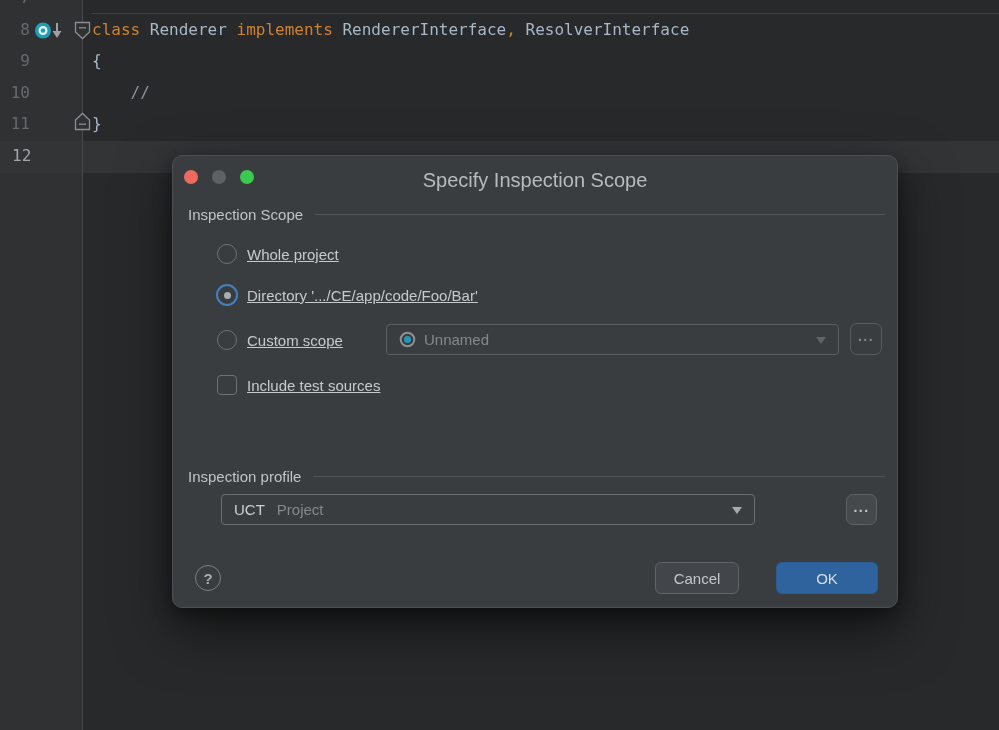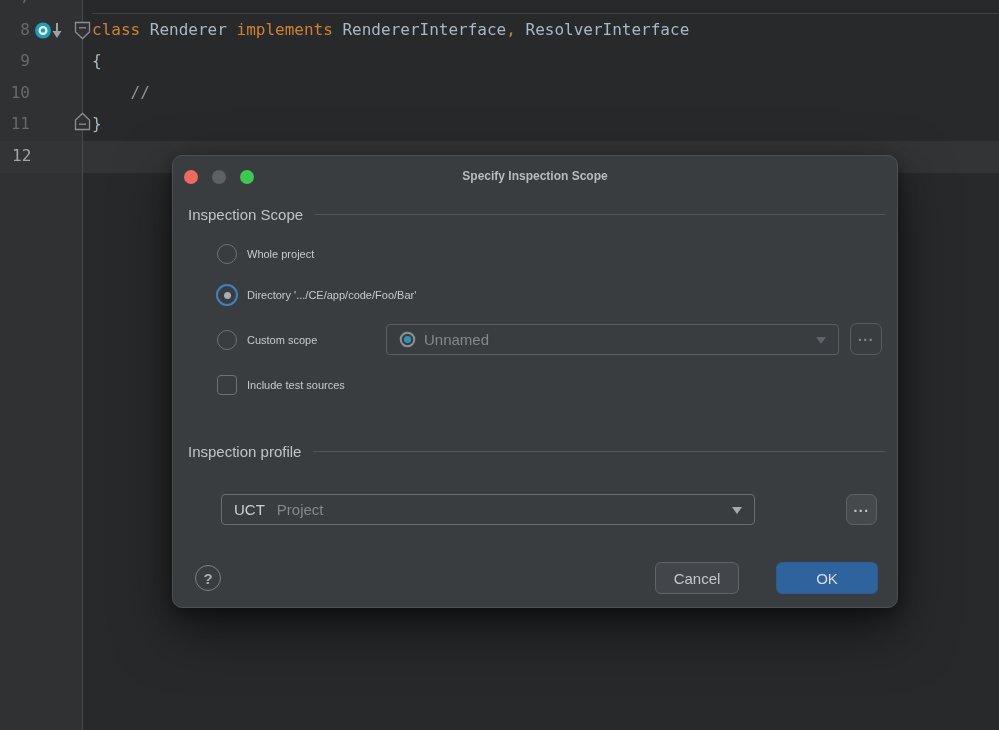--- a/index.html
+++ b/index.html
@@ -38,36 +38,36 @@
     background:#3a3d40; border:1px solid #4d5053; border-radius:10px;
     box-shadow:0 22px 55px rgba(0,0,0,.5), 0 6px 18px rgba(0,0,0,.4);
     z-index:5;
   }
   .tl { position:absolute; top:14px; width:14px; height:14px; border-radius:50%; }
   .tl.red { left:11px; background:#ee6a5f; }
   .tl.gray { left:39px; background:#5d6164; }
   .tl.green { left:67px; background:#3bc94f; }
   .dlg-title {
     position:absolute; left:0; top:13px; width:100%; text-align:center;
-    font-size:12px; font-weight:bold; color:#b7bbbe;
+    font-size:20px; font-weight:normal; color:#b7bbbe;
   }
   .sec { position:absolute; left:15px; width:697px; height:18px; display:flex; align-items:center; }
   .sec-label { font-size:15px; color:#c0c4c7; white-space:nowrap; }
   .sec-rule { flex:1; height:1px; background:#515457; margin-left:12px; }
   .sec.scope { top:49px; }
-  .sec.profile { top:286px; }
+  .sec.profile { top:311px; }
 
   .radio { position:absolute; width:20px; height:20px; border-radius:50%; }
   .radio.off { border:1.6px solid #6e7275; }
   .radio.on { border:2.6px solid #4380bd; }
   .radio.on::after {
     content:""; position:absolute; inset:0; margin:auto;
     width:7px; height:7px; border-radius:50%; background:#a7adb3;
   }
-  .opt-label { position:absolute; left:74px; height:21px; line-height:21px; font-size:11px; color:#c6cacd; white-space:nowrap; }
+  .opt-label { position:absolute; left:74px; height:21px; line-height:21px; font-size:15px; color:#c6cacd; white-space:nowrap;text-decoration:underline; }
 
   .checkbox { position:absolute; left:44px; top:219px; width:20px; height:20px; border:1.6px solid #6e7275; border-radius:4px; }
 
   .combo {
     position:absolute; display:flex; align-items:center; gap:8px;
     border-radius:4px; padding:0 12px; font-size:15px;
   }
   .combo.scope-combo { left:213px; top:168px; width:453px; height:31px; border:1px solid #5b5f62; color:#84888b;text-align:right; }
   .combo.profile-combo { left:48px; top:338px; width:534px; height:31px; border:1px solid #6b6f72; }
   .combo-arrow { position:absolute; right:12px; top:12px; width:0; height:0; border-left:5.5px solid transparent; border-right:5.5px solid transparent; }

